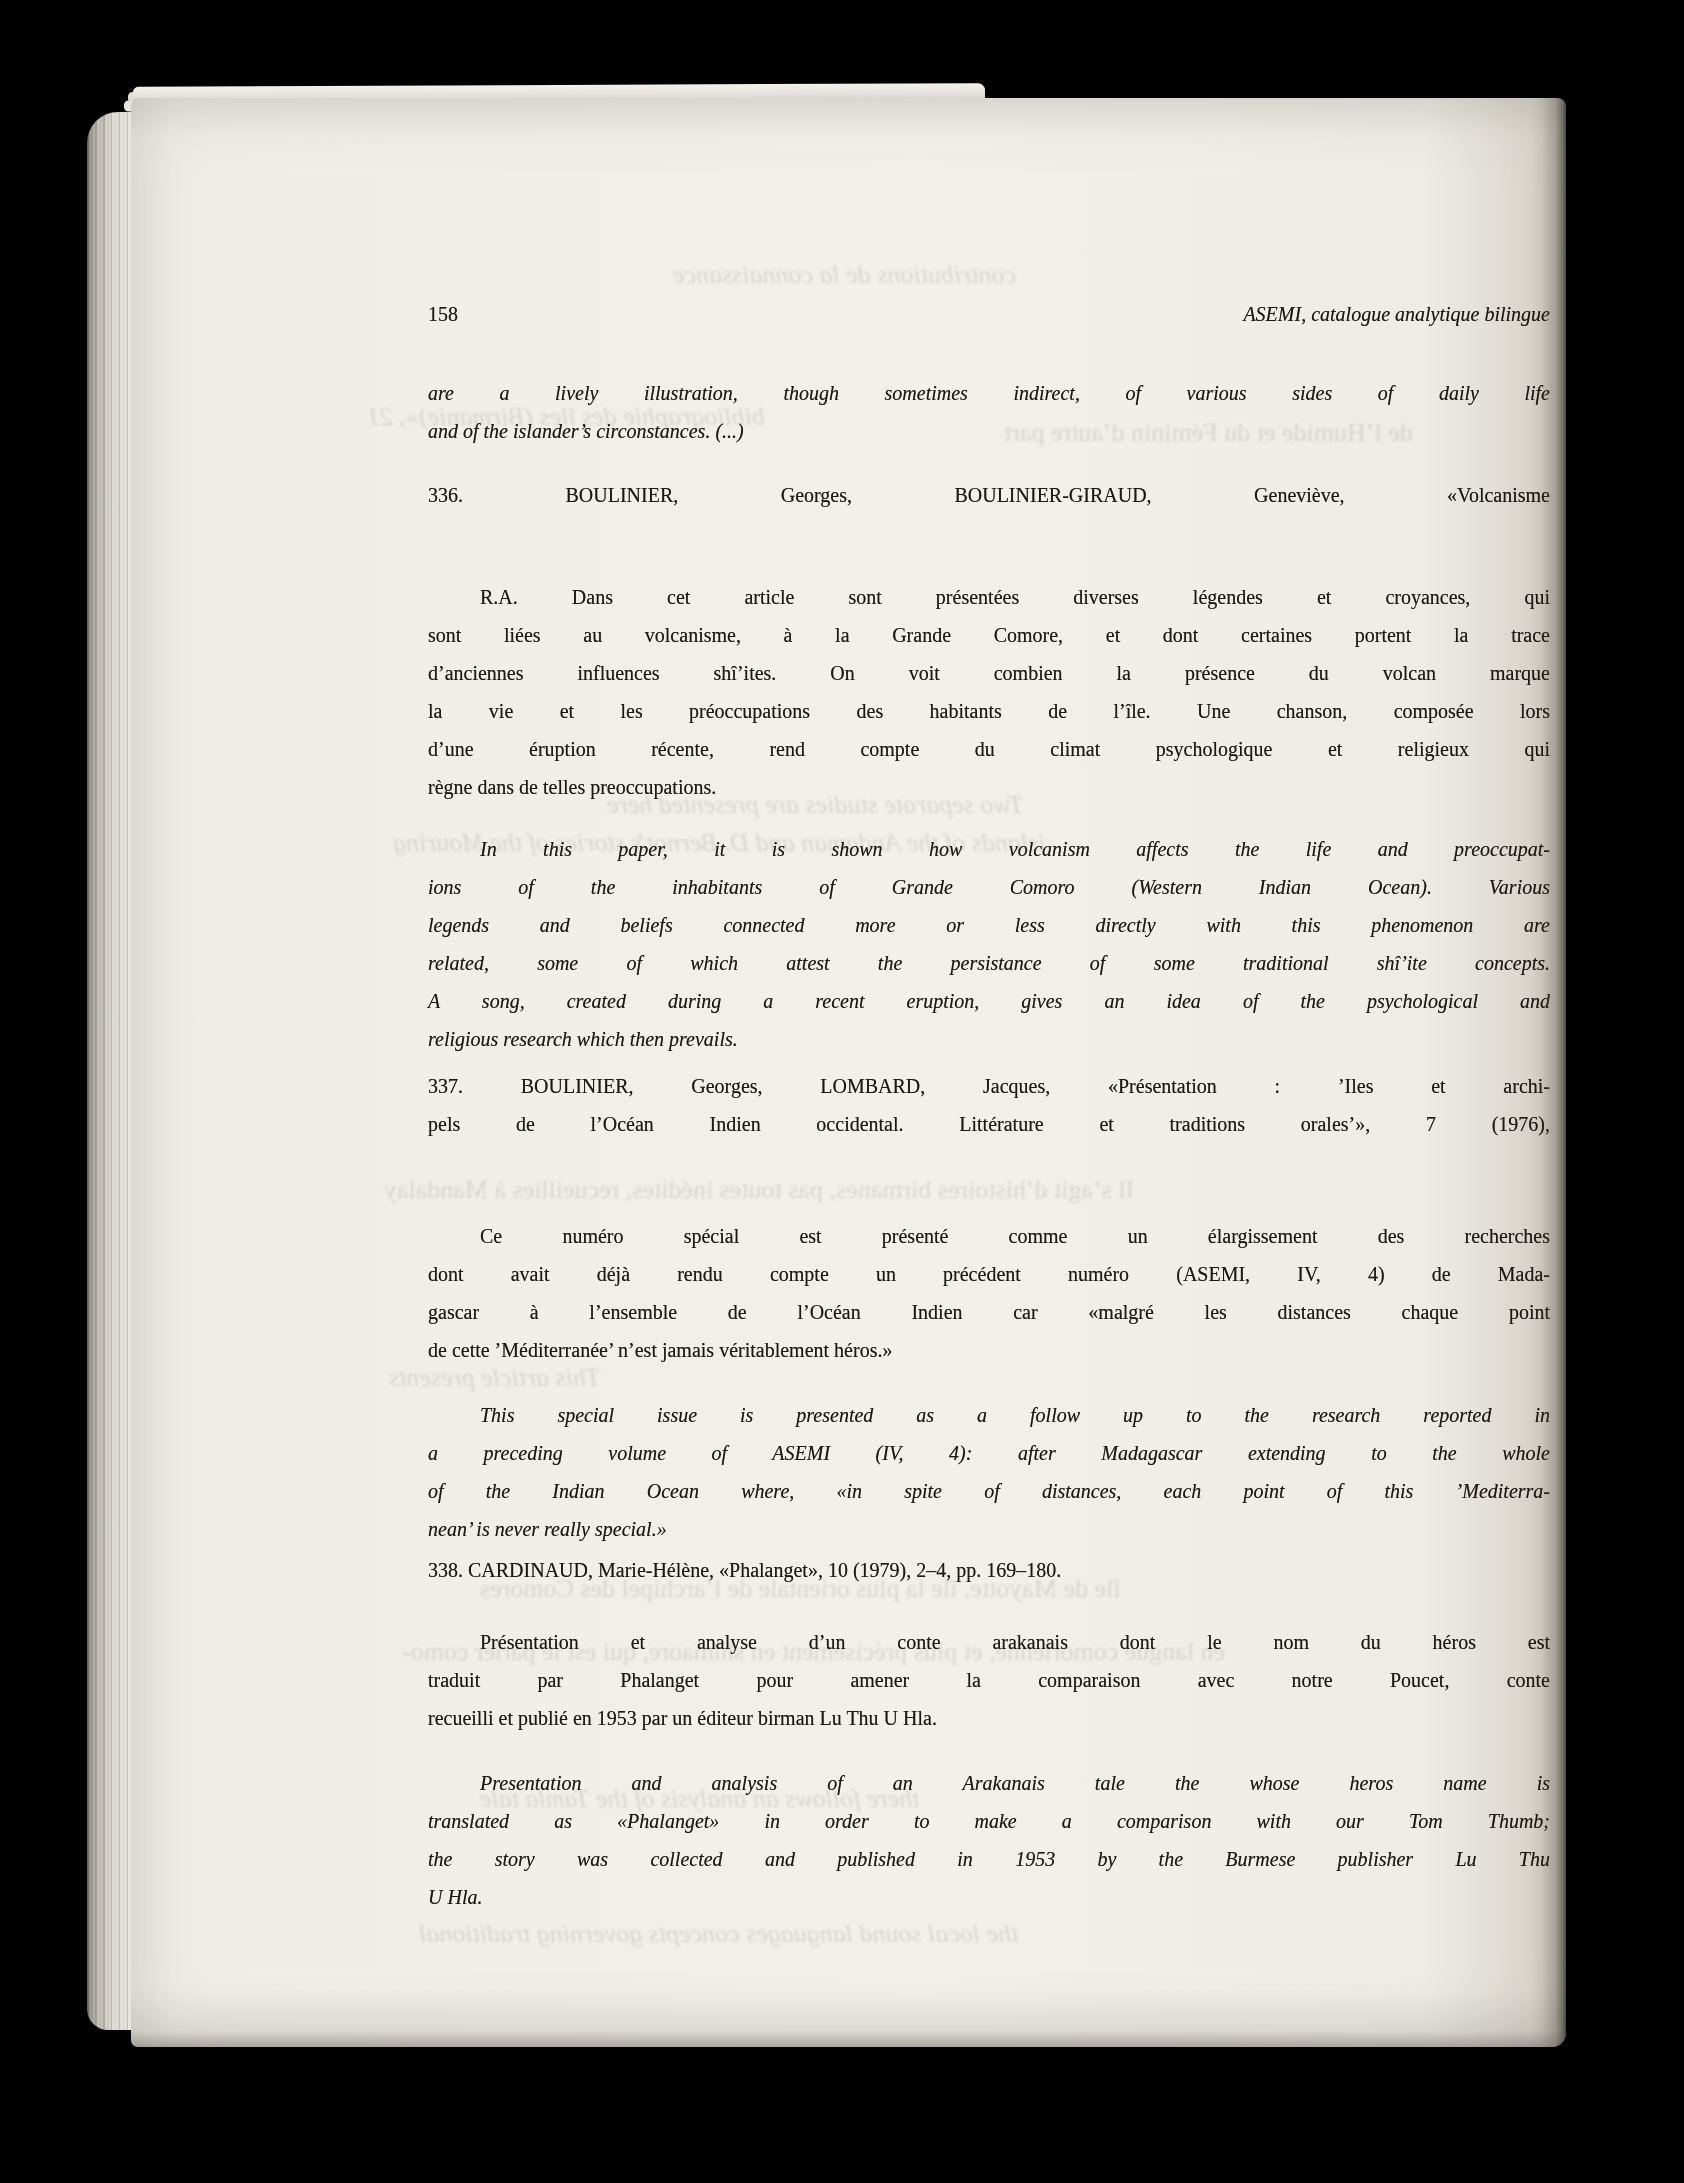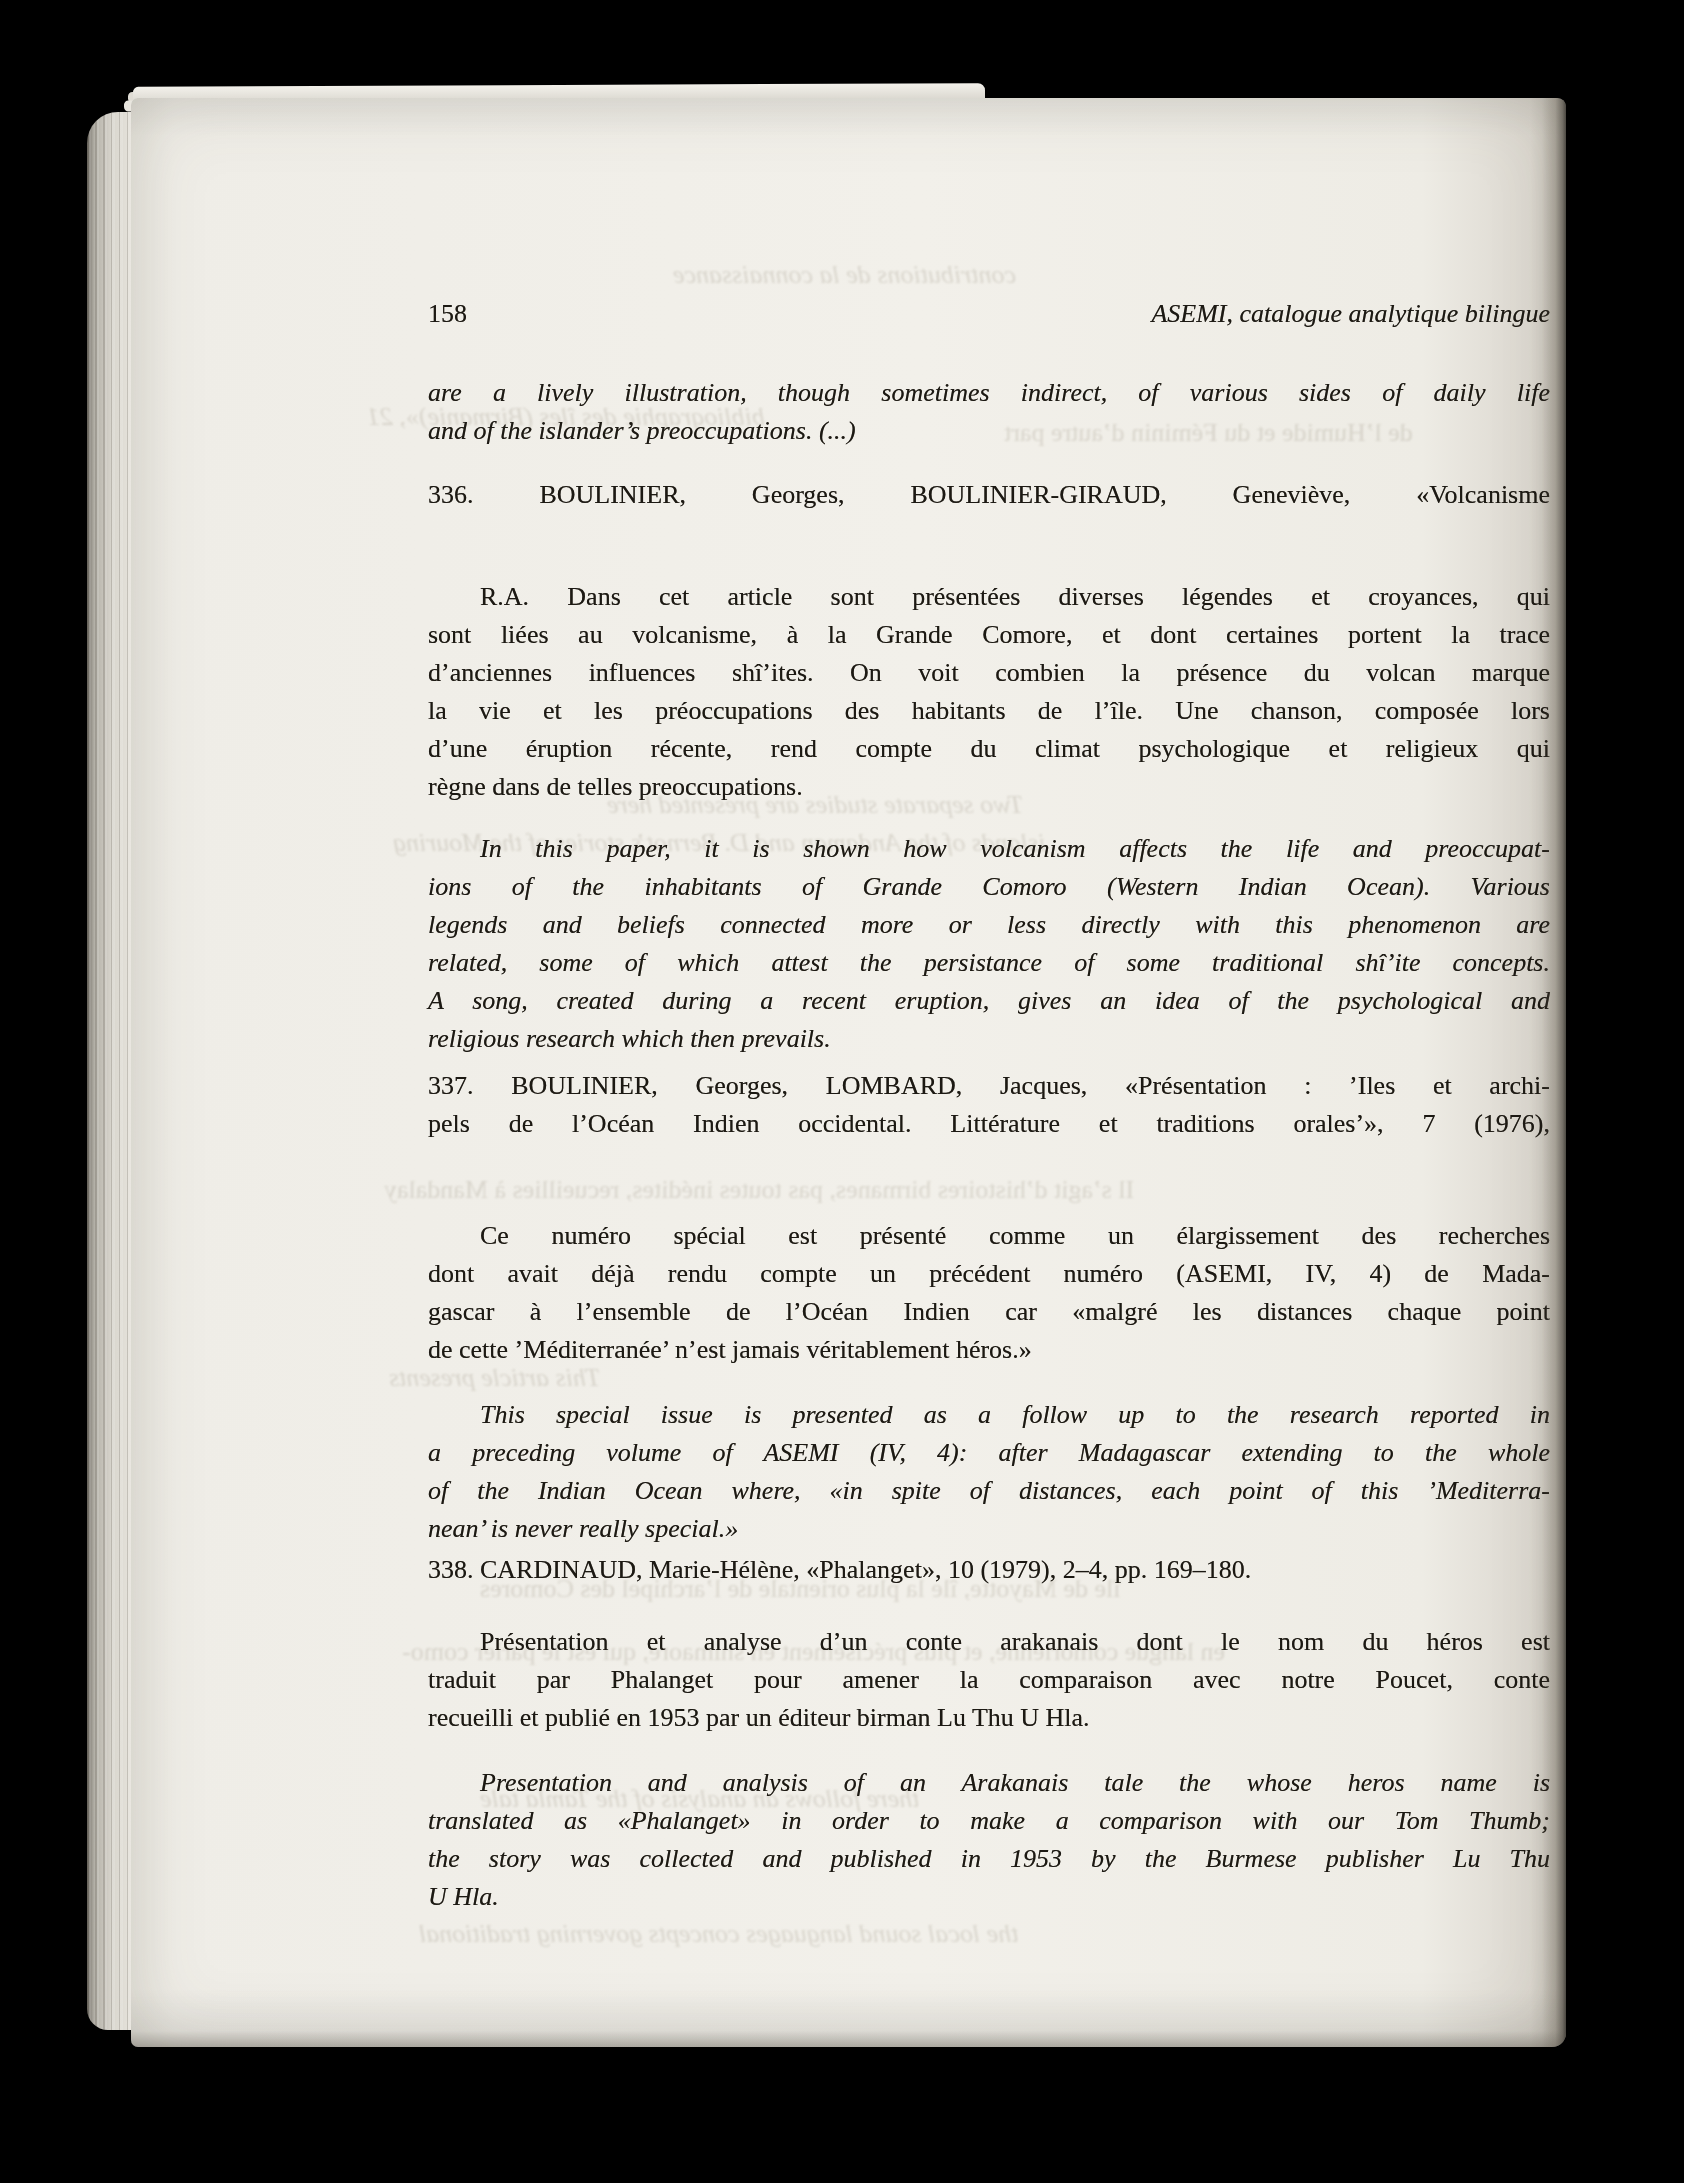--- a/index.html
+++ b/index.html
@@ -37,21 +37,21 @@
     border-radius:0 8.7px 14px 0;
   }
   .bottom-edge{
     position:absolute;left:0;bottom:0;width:100%;height:15.7px;
     background:linear-gradient(180deg, rgba(0,0,0,0), rgba(80,74,64,.30));
     border-radius:0 0 14px 7px;
   }
   
   .text-col{
     position:absolute;left:297px;top:0;width:1122px;height:100%;
-    color:#1c1913;font-size:26px;line-height:38px;
+    color:#1c1913;font-size:20px;line-height:38px;
     text-shadow:0 0 0.4px rgba(25,18,8,.55);
   }
   .folio-row{position:absolute;top:197px;left:0;width:100%;display:flex;justify-content:space-between;align-items:baseline;}
   .running-header{font-style:italic;}
   .para{position:absolute;left:0;width:100%;}
   .italic{font-style:italic;}
   .indent .tline:first-child{text-indent:52px;}
   .tline{text-align:justify;text-align-last:justify;}
   .tline-last{text-align-last:left;}
   
@@ -94,21 +94,21 @@
     <div class="ghost g10">the local sound languages concepts governing traditional</div>
 
     <div class="text-col">
       <div class="folio-row">
         <span class="page-number">158</span>
         <span class="running-header">ASEMI, catalogue analytique bilingue</span>
       </div>
 
       <div class="para italic" style="top:276px">
           <div class="tline">are a lively illustration, though sometimes indirect, of various sides of daily life</div>
-          <div class="tline tline-last">and of the islander’s preoccupations. (...)</div>
+          <div class="tline tline-last">and of the islander’s circonstances. (...)</div>
         </div>
 
       <div class="para" style="top:378px">
           <div class="tline">336. BOULINIER, Georges, BOULINIER-GIRAUD, Geneviève, «Volcanisme</div>
         </div>
 
       <div class="para indent" style="top:480px">
           <div class="tline">R.A. Dans cet article sont présentées diverses légendes et croyances, qui</div>
           <div class="tline">sont liées au volcanisme, à la Grande Comore, et dont certaines portent la trace</div>
           <div class="tline">d’anciennes influences shî’ites. On voit combien la présence du volcan marque</div>

